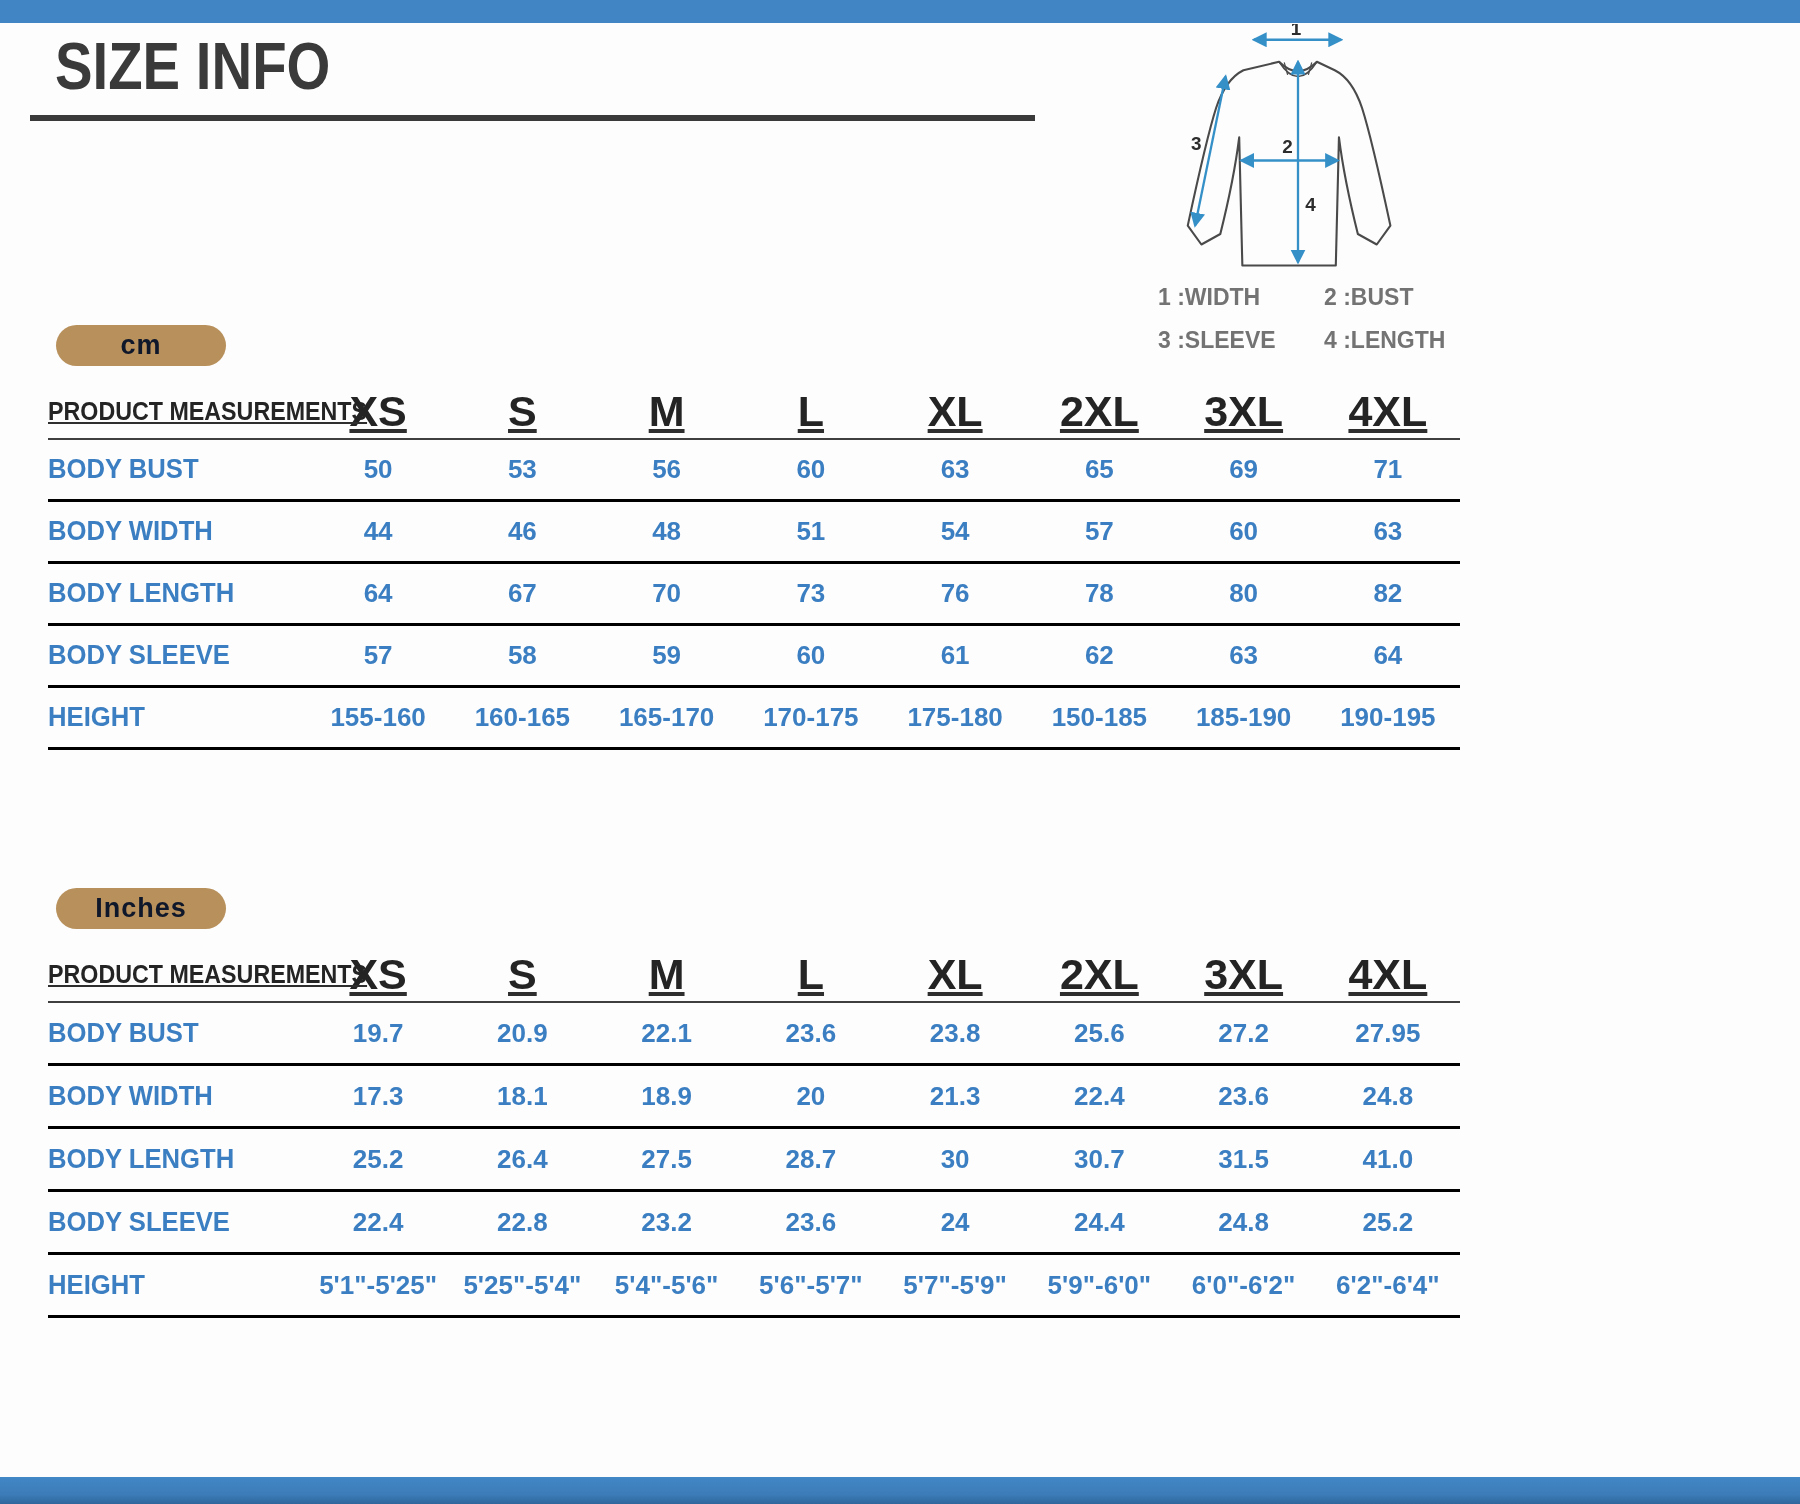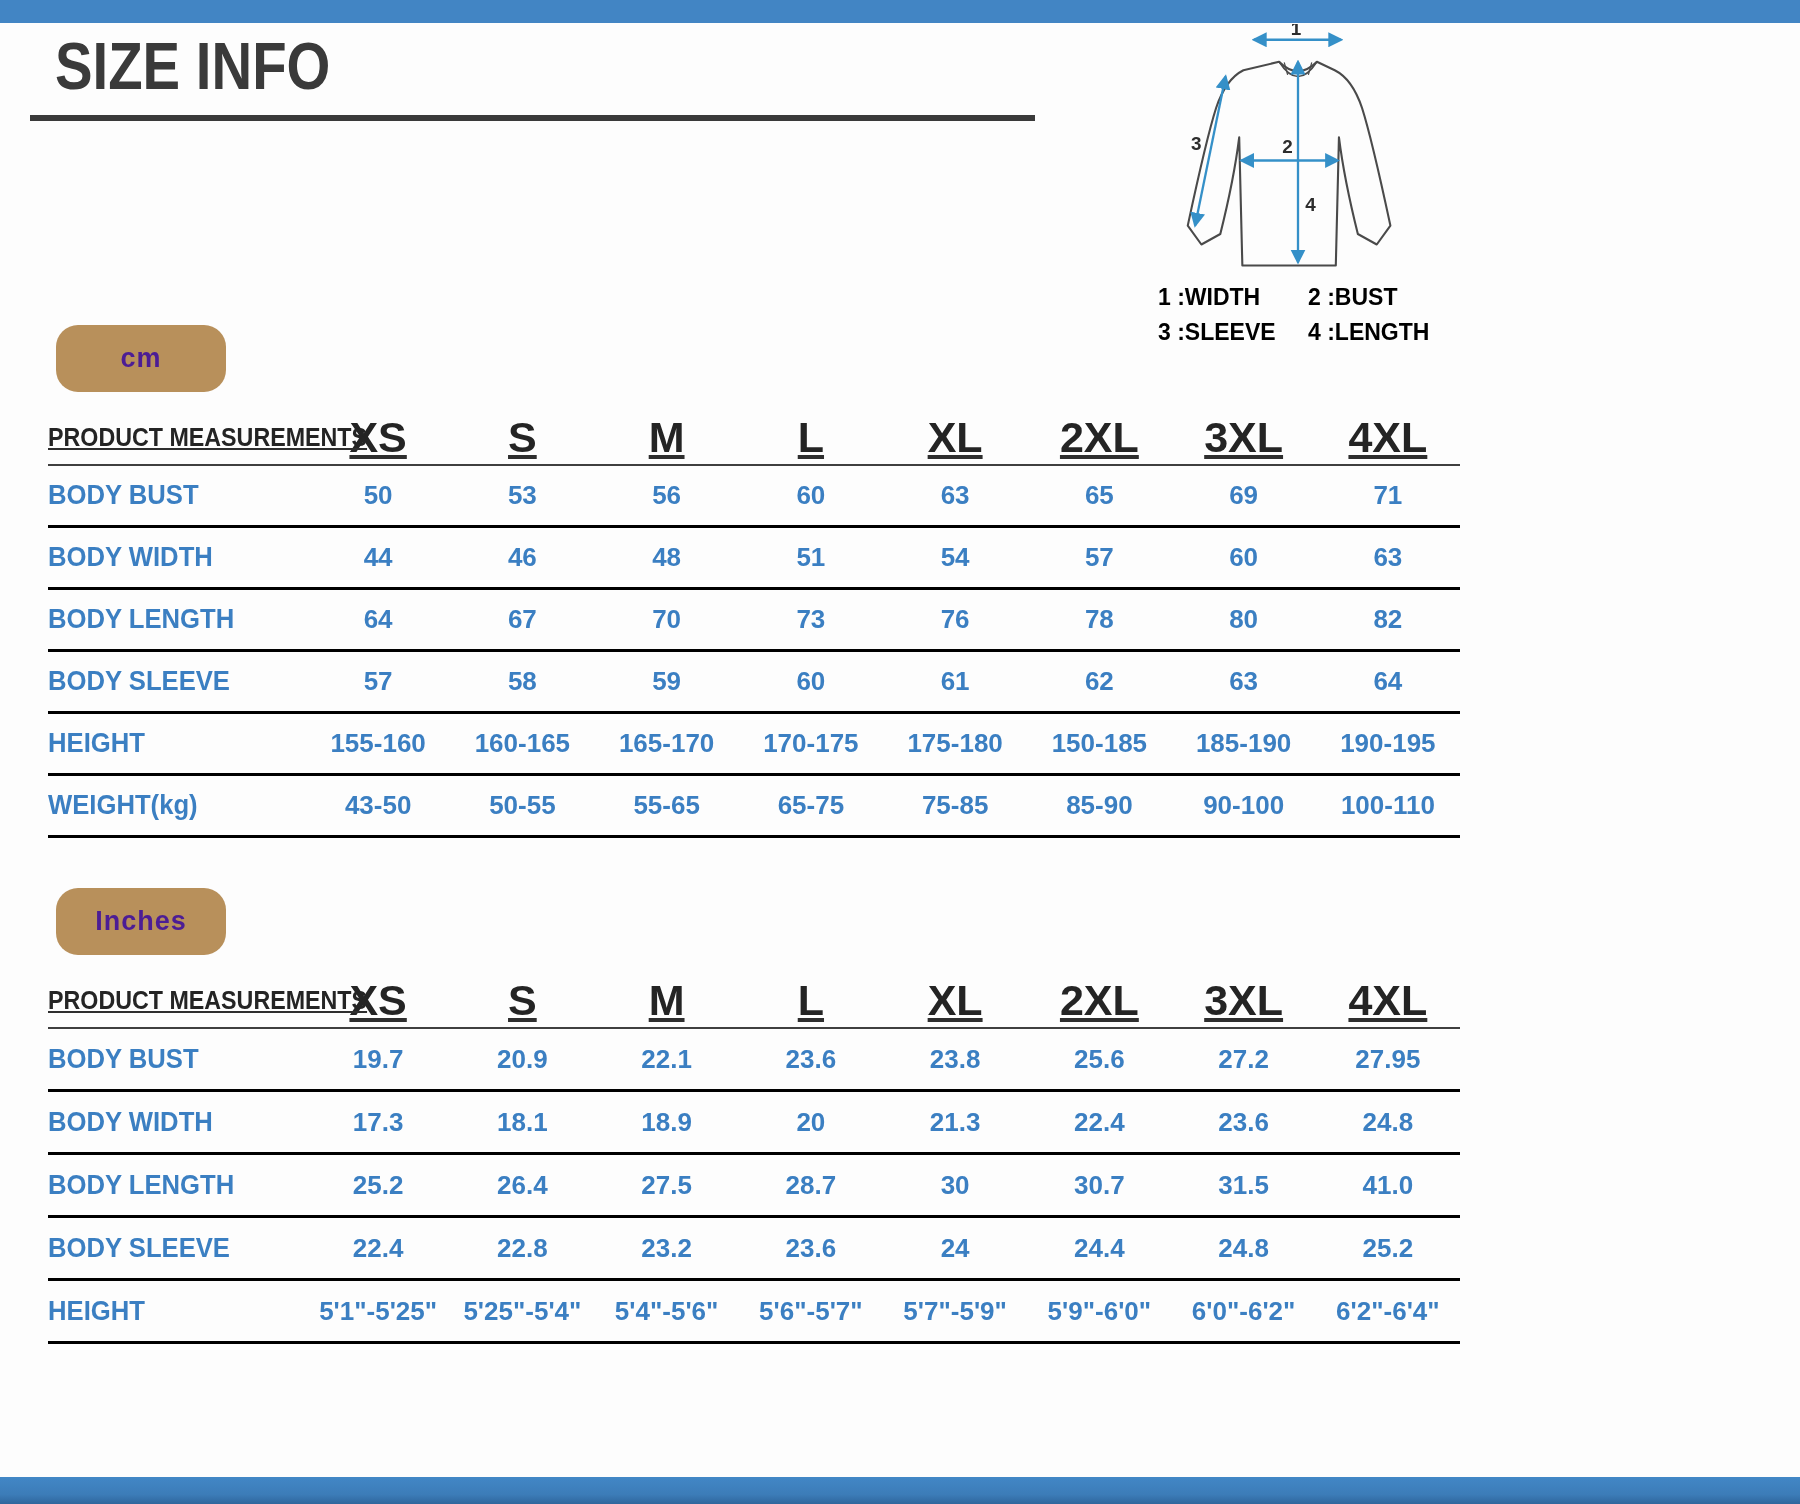--- a/index.html
+++ b/index.html
@@ -16,29 +16,29 @@
   .page-title{
     margin:22px 0 12px 25px;font-size:64px;font-weight:bold;color:#3a3a3a;
     letter-spacing:0px;transform:scale(0.88,1.04);transform-origin:left center;white-space:nowrap;
   }
   .rule{border:none;border-top:3px solid #3a3a3a;margin:0;width:1005px;}
   .product-name{margin:10px 0 12px 45px;font-size:49px;font-weight:bold;color:#111;white-space:nowrap;}
 
   
   .diagram{position:absolute;top:24px;left:1128px;width:340px;}
   .legend{margin:4px 0 0 30px;display:grid;grid-template-columns:150px 160px;row-gap:8px;
-    font-size:23px;font-weight:bold;color:#000000;}
+    font-size:23px;font-weight:bold;color:#737373;gap:16px;}
 
   
   .table-section{position:absolute;left:48px;width:1412px;}
   .sec-cm{top:325px;}
   .sec-in{top:888px;}
   .badge{
-    display:inline-block;min-width:150px;padding:18px 10px;margin-left:8px;
-    background:#b8905b;border-radius:22px;color:#4c1d95;font-size:27px;font-weight:bold;
+    display:inline-block;min-width:150px;padding:5px 10px;margin-left:8px;
+    background:#b8905b;border-radius:22px;color:#0f172a;font-size:27px;font-weight:bold;
     text-align:center;letter-spacing:1px;
   }
   .tgrid{margin-top:18px;width:1412px;}
   .trow{
     display:grid;grid-template-columns:258px repeat(8,1fr);
     align-items:center;border-bottom:3px solid #000000;
   }
   .sec-cm .trow{height:59px;}
   .sec-in .trow{height:60px;}
   .trow.thead{height:54px;border-bottom:2px solid #3f3f3f;text-decoration:underline;}
@@ -175,31 +175,20 @@
           <div class="cell rlabel">HEIGHT</div>
           <div class="cell val">155-160</div>
           <div class="cell val">160-165</div>
           <div class="cell val">165-170</div>
           <div class="cell val">170-175</div>
           <div class="cell val">175-180</div>
           <div class="cell val">150-185</div>
           <div class="cell val">185-190</div>
           <div class="cell val">190-195</div>
         </div>
-        <div class="trow">
-          <div class="cell rlabel">WEIGHT(kg)</div>
-          <div class="cell val">43-50</div>
-          <div class="cell val">50-55</div>
-          <div class="cell val">55-65</div>
-          <div class="cell val">65-75</div>
-          <div class="cell val">75-85</div>
-          <div class="cell val">85-90</div>
-          <div class="cell val">90-100</div>
-          <div class="cell val">100-110</div>
-        </div>
       </div>
   </section>
 
   <section class="table-section sec-in">
     <div class="badge">Inches</div>
     <div class="tgrid">
         <div class="trow thead">
           <div class="cell hlabel">PRODUCT MEASUREMENTS</div>
           <div class="cell hsize">XS</div>
           <div class="cell hsize">S</div>

